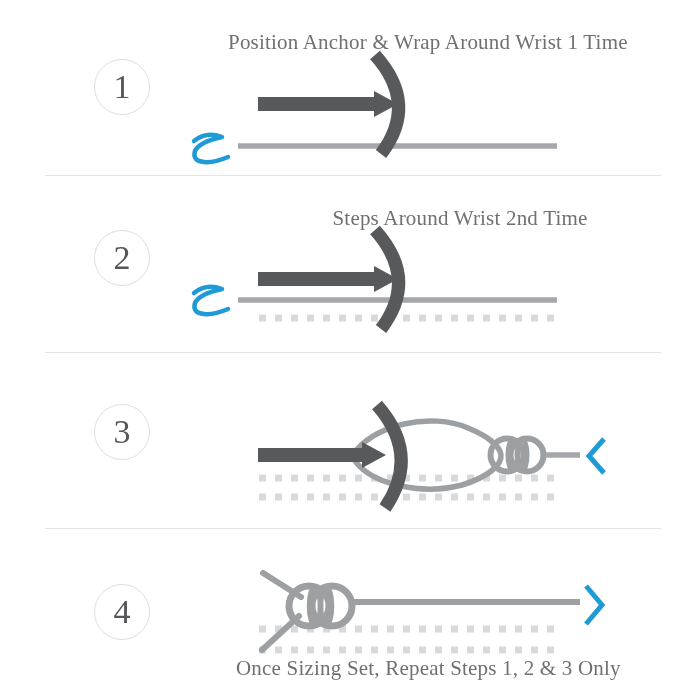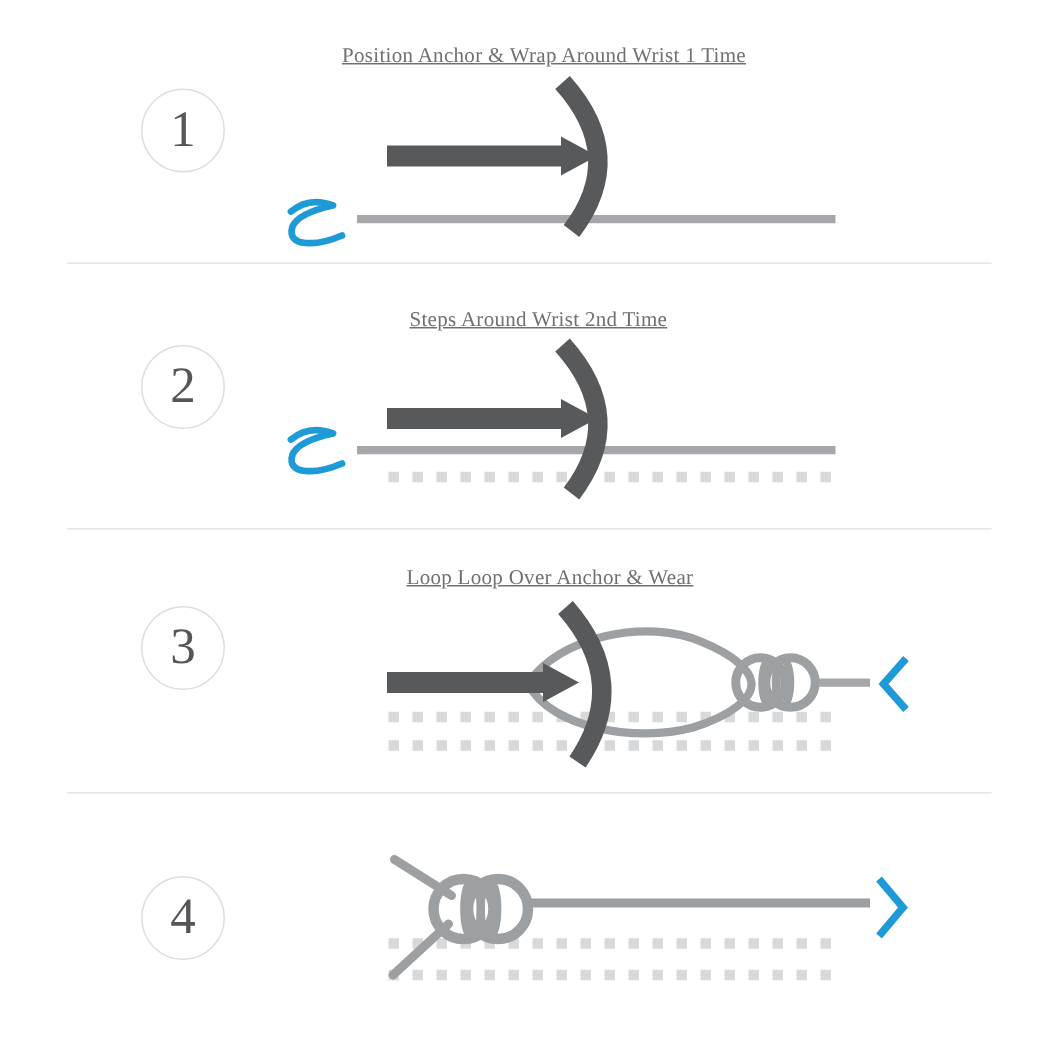--- a/index.html
+++ b/index.html
@@ -31,26 +31,25 @@
     justify-content: center;
   }
   .badge span {
     font-size: 34px;
     color: var(--number-gray, #55565a);
     line-height: 1;
   }
   .caption {
     position: absolute;
     width: 374px;
-    text-align: left;
-    font-size: 14px;
+    text-align: center;
+    font-size: 21px;
     color: var(--text-gray, #6f7073);
     letter-spacing: 0.2px;
     white-space: nowrap;
-    text-decoration: underline;
   }
   svg { position: absolute; display: block; }
   .dark-stroke  { stroke: var(--anchor-dark, #58595b); fill: none; }
   .dark-fill    { fill: var(--anchor-dark, #58595b); stroke: none; }
   .rope-stroke  { stroke: var(--rope-gray, #a5a7aa); fill: none; }
   .knot-stroke  { stroke: var(--knot-gray, #9da0a3); fill: none; }
   .dash-stroke  { stroke: var(--dash-gray, #d8d9db); fill: none; stroke-dasharray: 7 9; }
   .blue-stroke  { stroke: var(--accent-blue, #1e9bd7); fill: none; }
   .round        { stroke-linecap: round; stroke-linejoin: round; }
 </style>
@@ -90,21 +89,20 @@
       <polygon points="374,266 398,279 374,292" class="dark-fill"></polygon>
       <path d="M 375 230 Q 419 279 381 329" class="dark-stroke" stroke-width="13"></path>
     </g>
   </svg>
 
   <div class="divider" style="top:352px"></div>
 
   <div class="badge" style="top:404px">
     <span>3</span>
   </div>
-  <div class="caption" style="top:378px; left:271px">Loop Loop Over Anchor &amp; Wear</div>
 
   <svg style="left:180px; top:400px" width="460" height="115" viewBox="180 400 460 115">
     <line x1="259" y1="478" x2="556" y2="478" class="dash-stroke" stroke-width="7"></line>
     <line x1="259" y1="497" x2="556" y2="497" class="dash-stroke" stroke-width="7"></line>
     <path d="M 352 456 C 372 424, 432 412, 468 428 C 490 437, 500 447, 501 455 C 502 465, 488 477, 462 485 C 424 495, 368 486, 352 456" class="knot-stroke" stroke-width="5.5"></path>
     <g>
       <circle cx="507" cy="455" r="16.5" class="knot-stroke" stroke-width="6"></circle>
       <circle cx="527" cy="455" r="16.5" class="knot-stroke" stroke-width="6"></circle>
       <ellipse cx="513" cy="455" rx="5" ry="15.5" class="knot-stroke" stroke-width="5"></ellipse>
       <ellipse cx="522" cy="455" rx="5" ry="15.5" class="knot-stroke" stroke-width="5"></ellipse>
@@ -132,14 +130,15 @@
     <g>
       <circle cx="309" cy="606" r="20" class="knot-stroke" stroke-width="7"></circle>
       <circle cx="332" cy="606" r="20" class="knot-stroke" stroke-width="7"></circle>
       <ellipse cx="315" cy="606" rx="5.5" ry="19" class="knot-stroke" stroke-width="5.5"></ellipse>
       <ellipse cx="326" cy="606" rx="5.5" ry="19" class="knot-stroke" stroke-width="5.5"></ellipse>
     </g>
     <line x1="353" y1="602" x2="580" y2="602" class="knot-stroke" stroke-width="6"></line>
     <polyline points="586,586 602,605 586,624" class="blue-stroke" stroke-width="5"></polyline>
   </svg>
 
+  <div class="caption" style="top:656px; left:236px">Once Sizing Set, Repeat Steps 1, 2 &amp; 3 Only</div>
 
 </div>
 
 </body></html>

